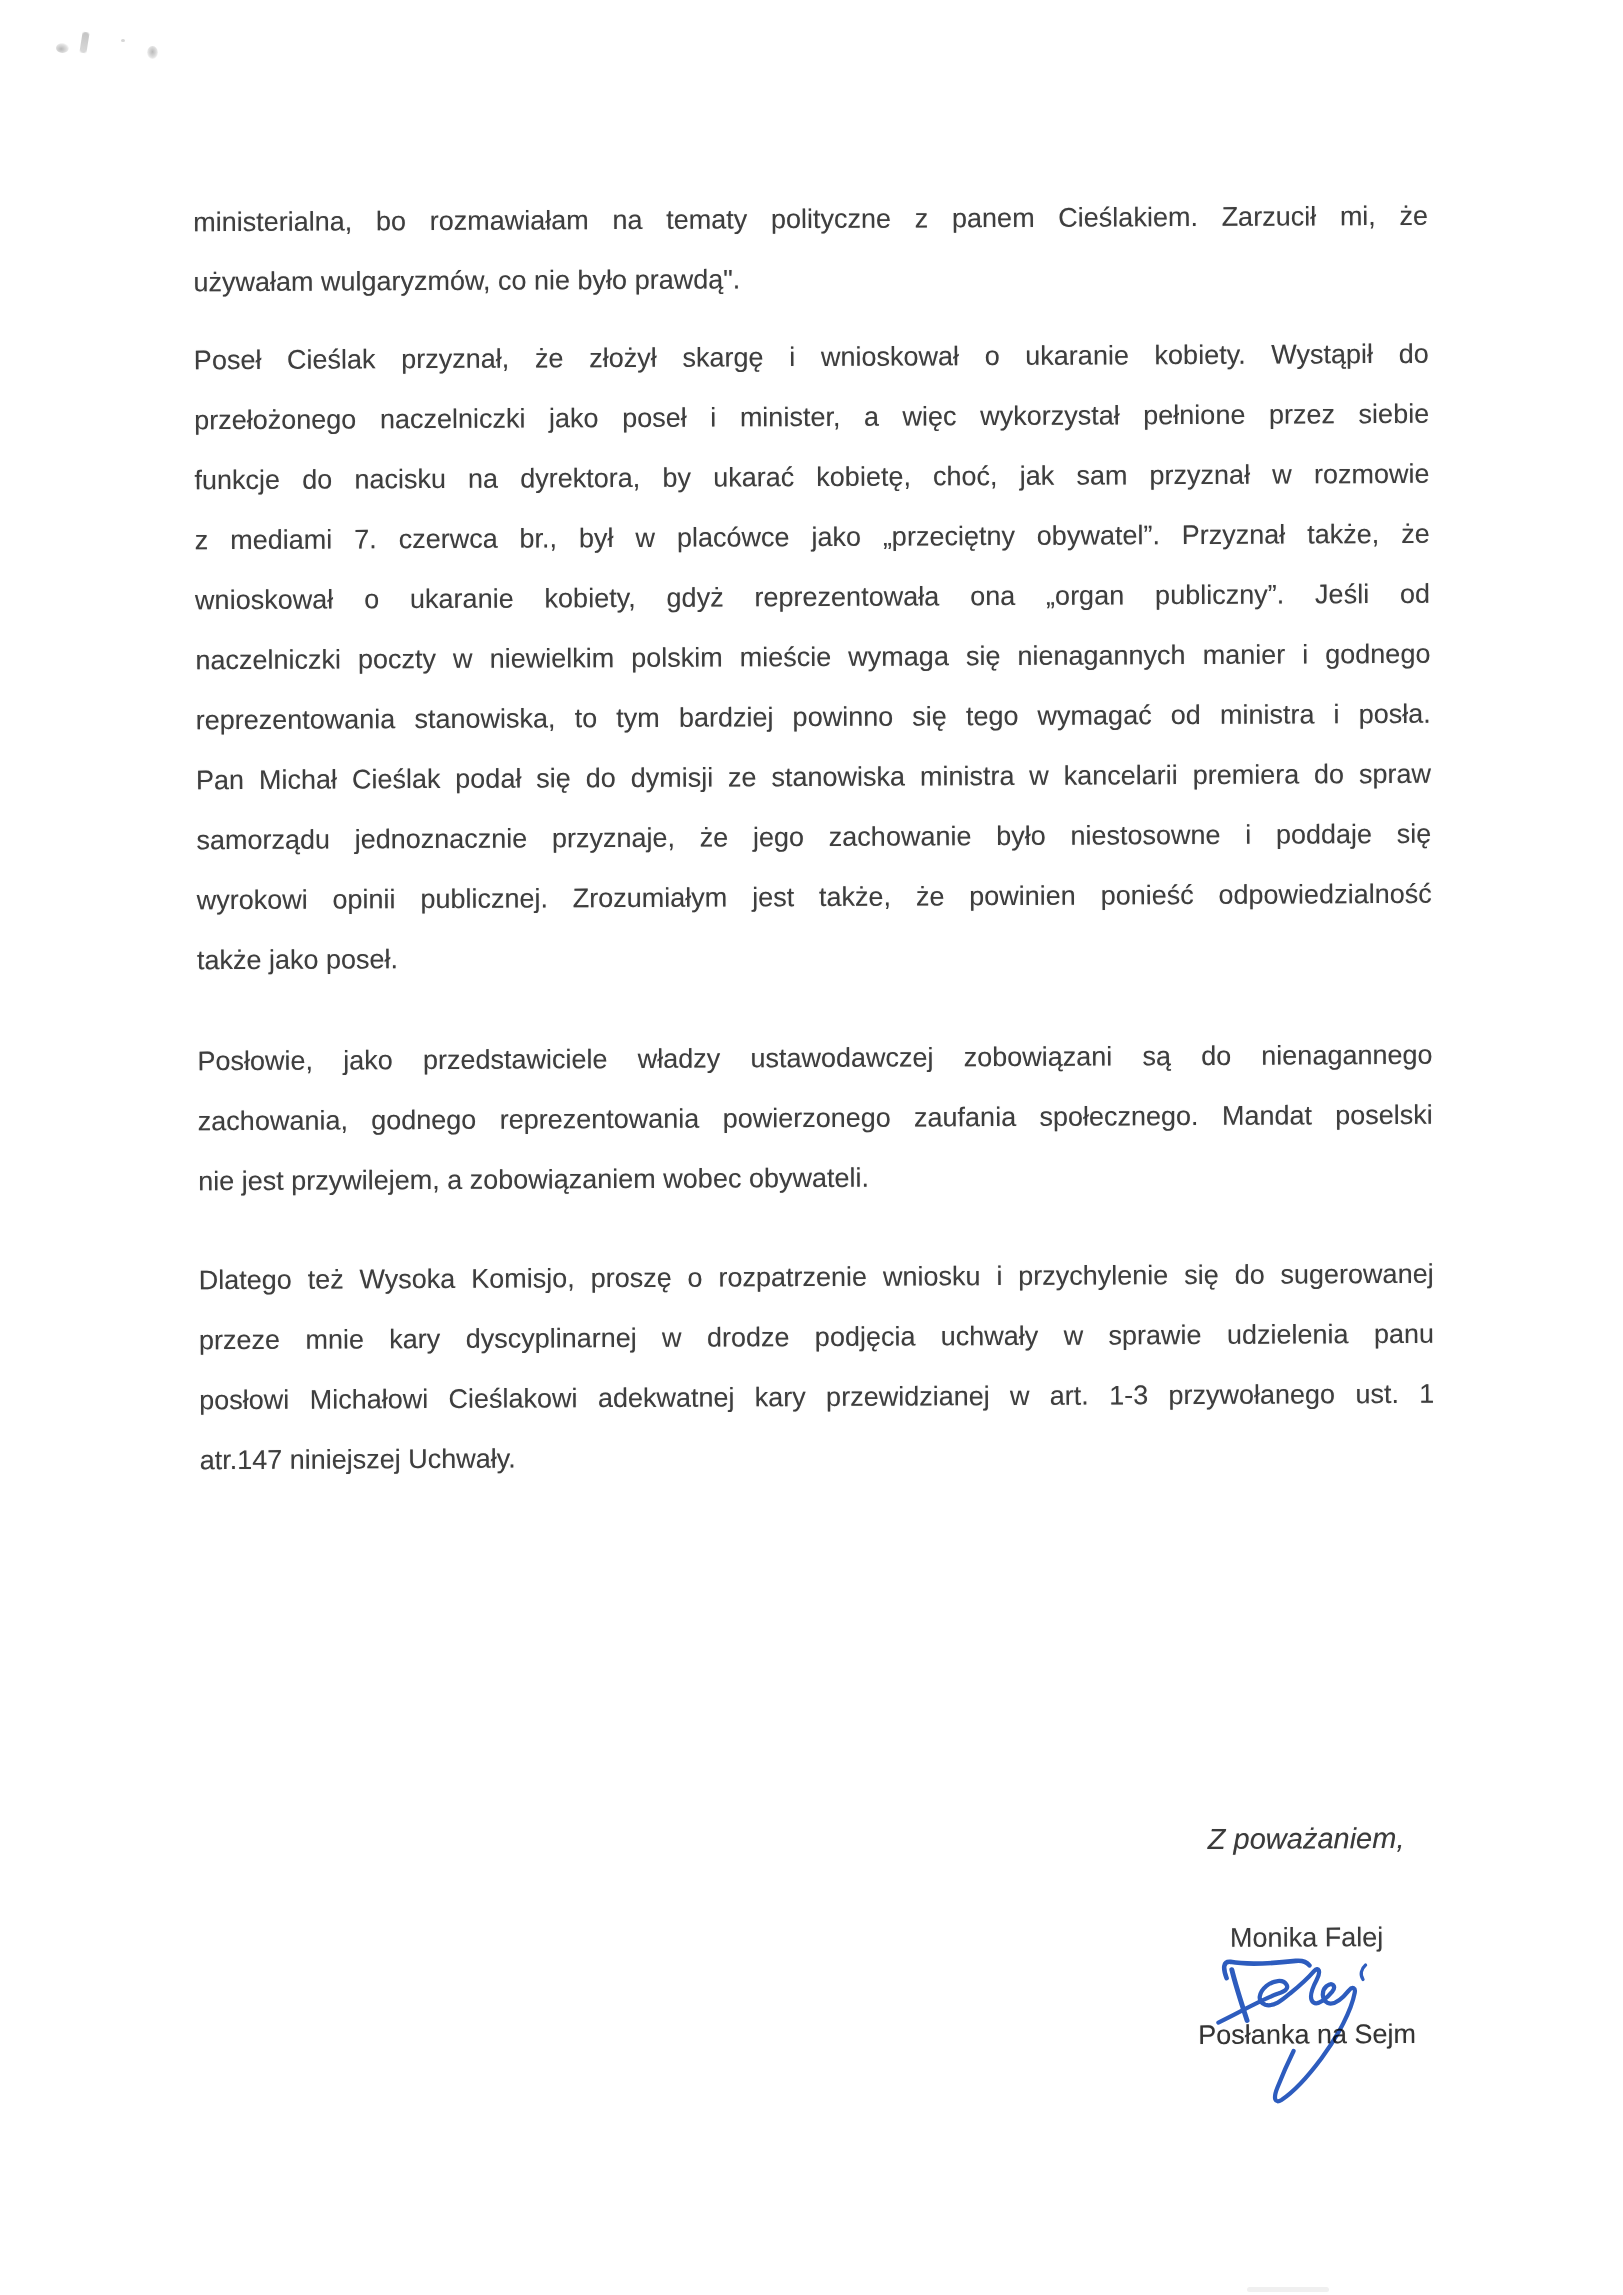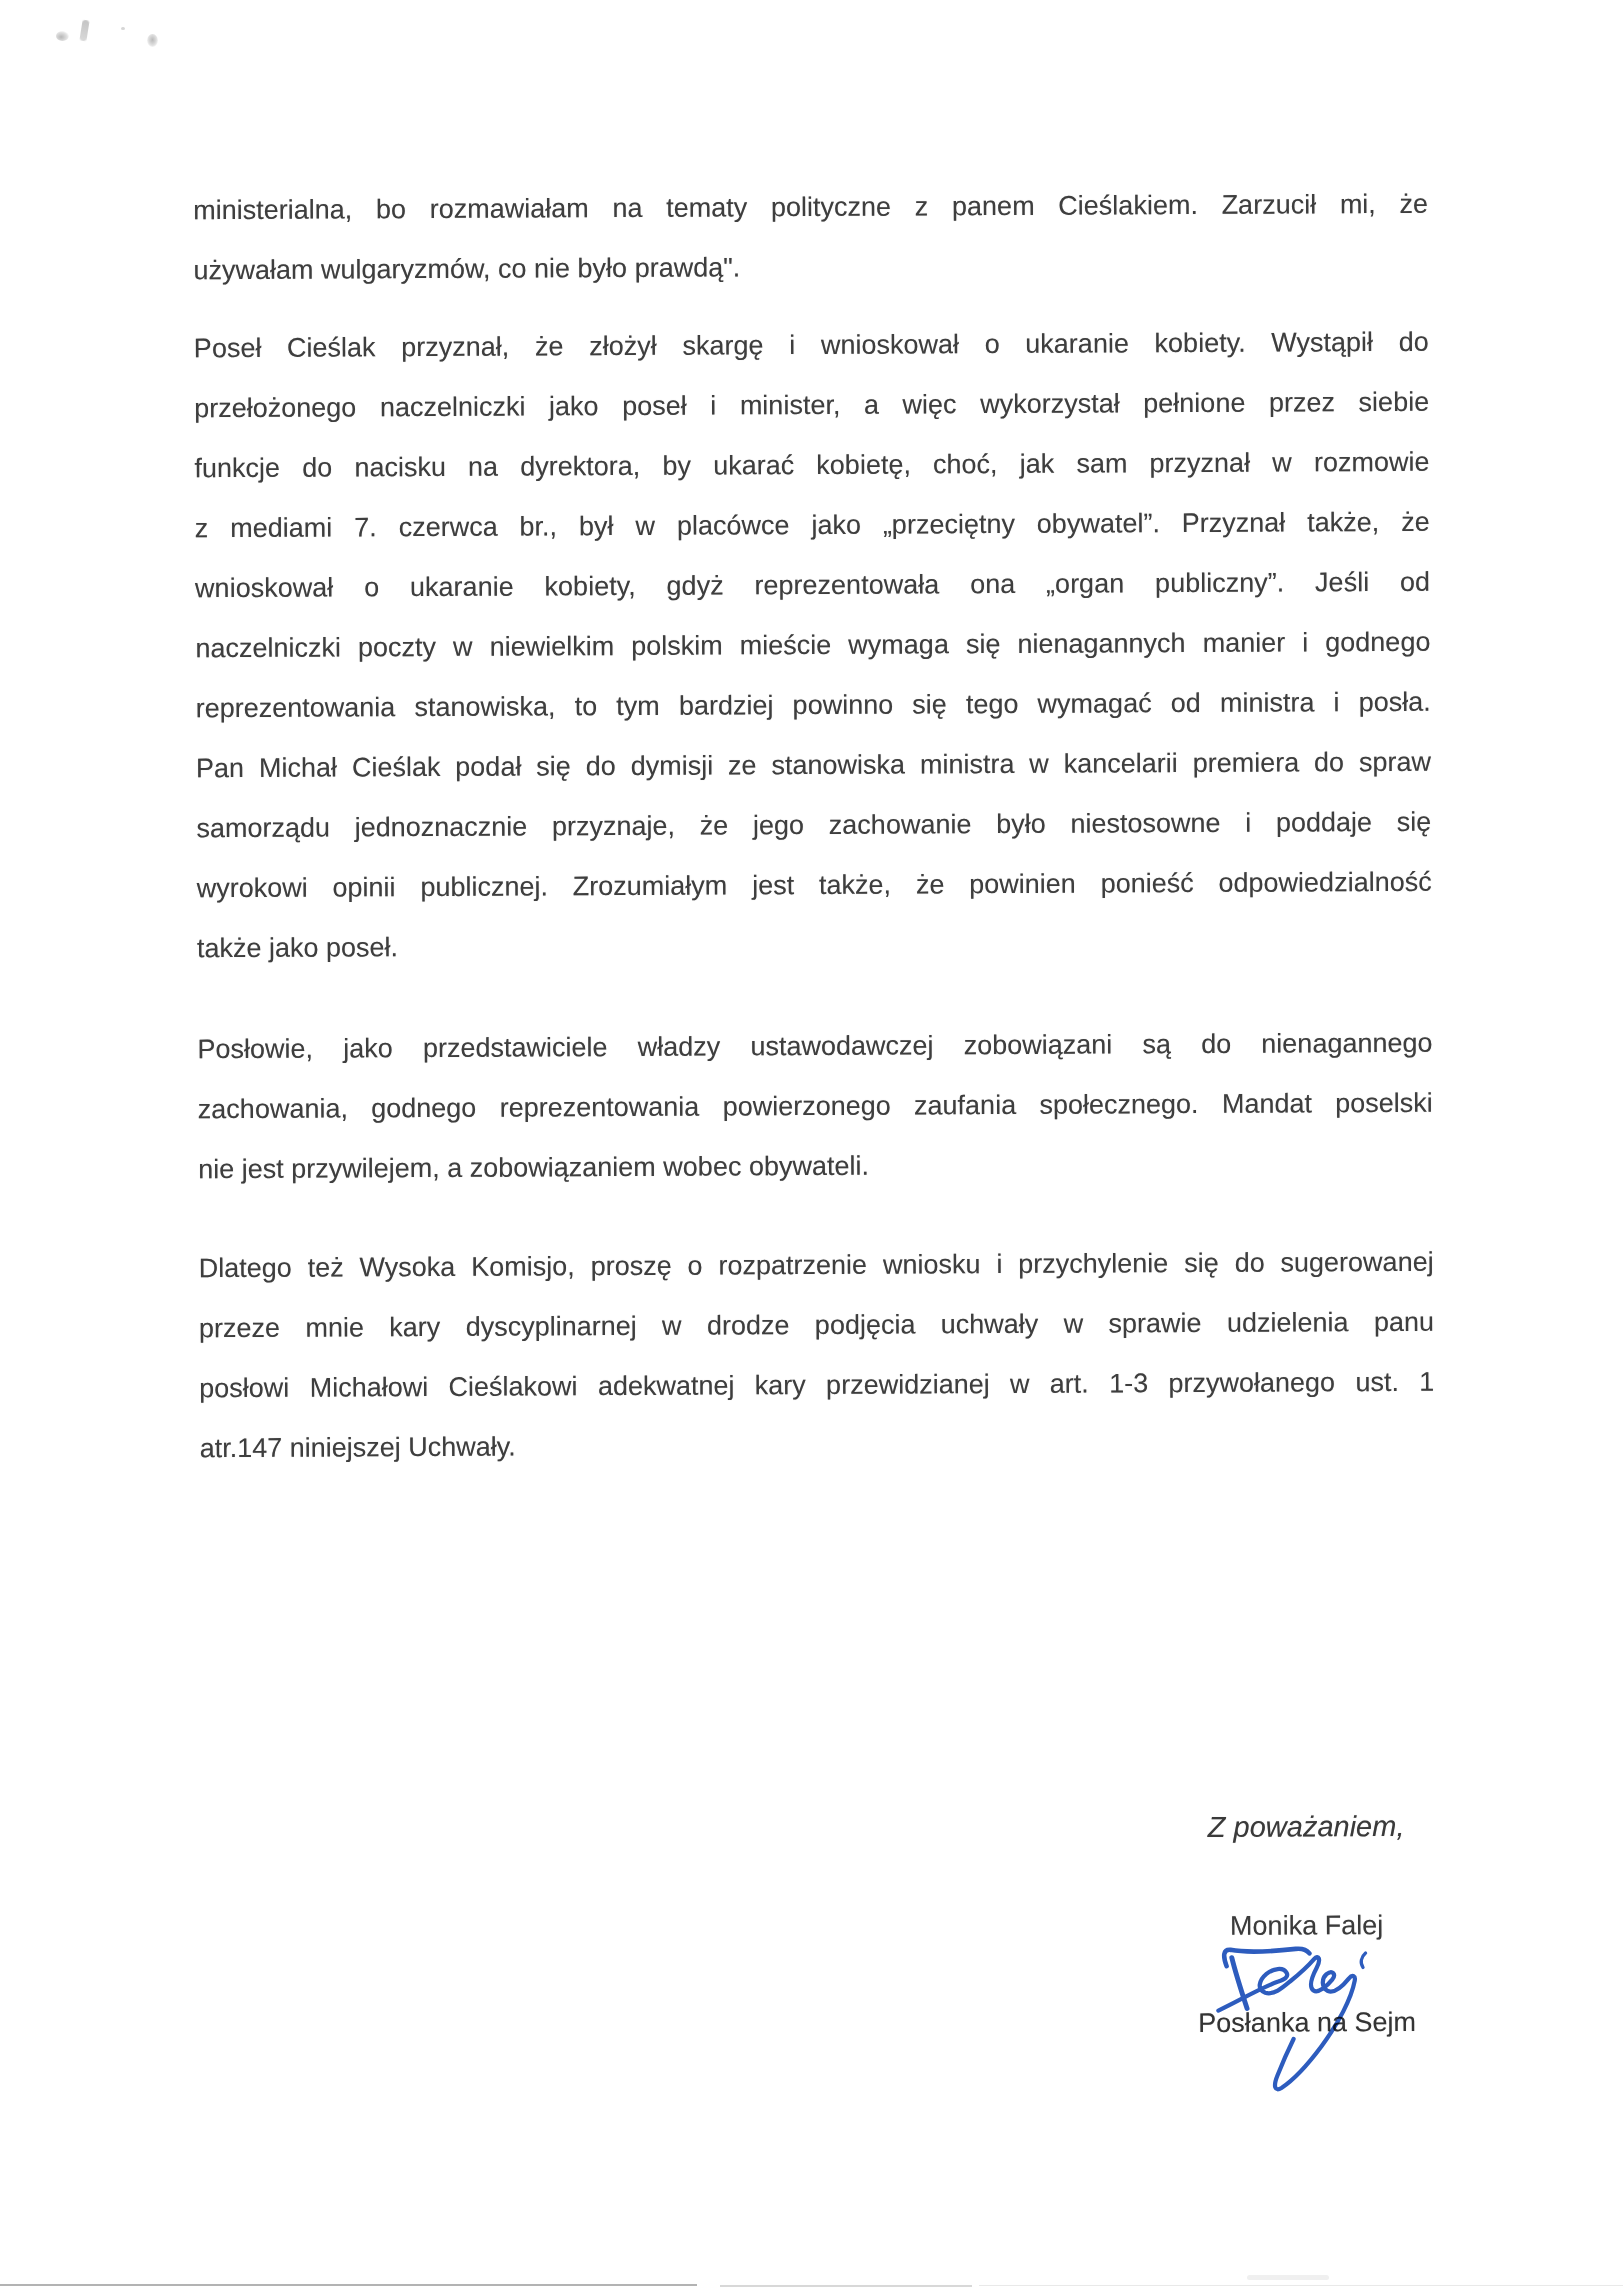--- a/index.html
+++ b/index.html
@@ -3,21 +3,21 @@
 <meta charset="utf-8">
 <style>
   html, body {
     margin: 0; padding: 0;
     width: 1623px; height: 2295px;
     background: #ffffff;
     overflow: hidden;
     font-family: "Liberation Sans", sans-serif;
   }
   .page {
-    position: absolute; left: 0; top: 0;
+    position: absolute; left: 0; top: 12px;
     width: 1623px; height: 1681px;
     background: #ffffff;
   }
   
   .doc {
     position: absolute; left: 0; top: 0;
     width: 1623px; height: 2295px;
     transform: rotate(-0.3deg);
     transform-origin: 812px 1145px;
   }

